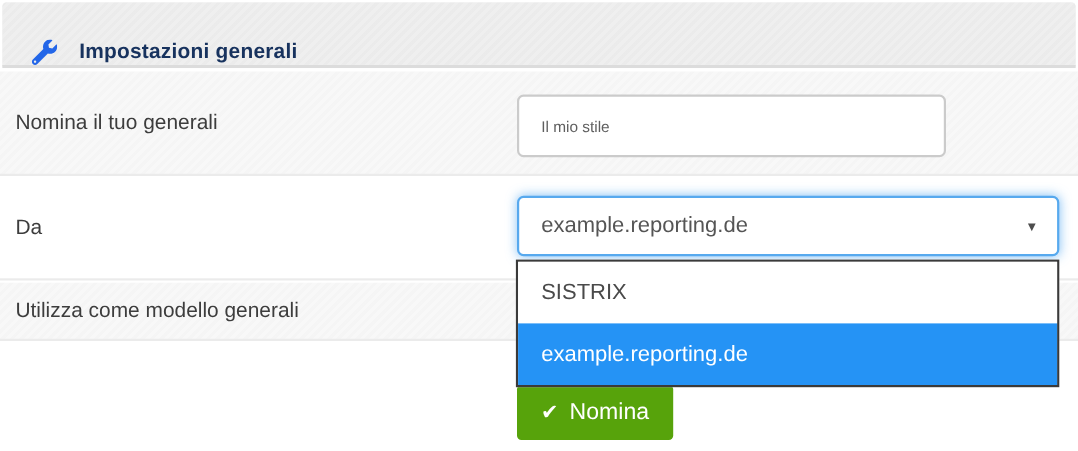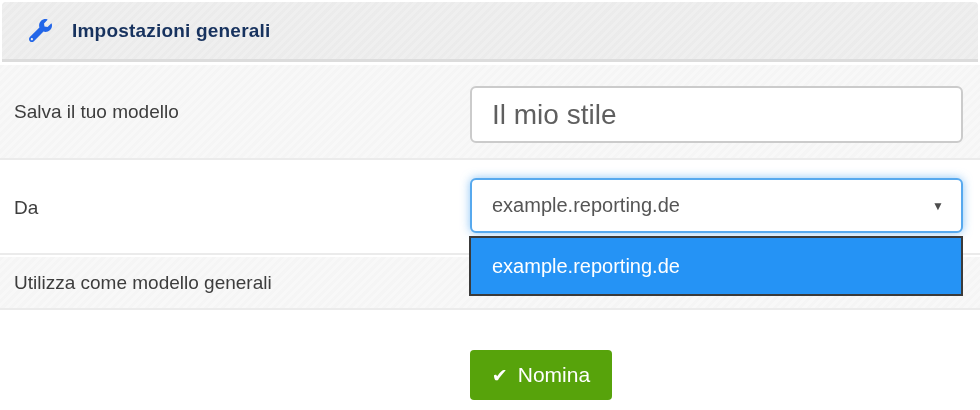--- a/index.html
+++ b/index.html
@@ -12,21 +12,21 @@
   }
 
   
   .card-header {
     position: absolute; left: 2px; right: 2px; top: 2px; height: 60px;
     background:
       repeating-linear-gradient(135deg, rgba(0,0,0,0.015) 0 3px, rgba(0,0,0,0) 3px 6px),
       #efefef;
     border-bottom: 3px solid #dcdcdc;
     border-radius: 4px 4px 0 0;
-    display: flex; align-items: center;
+    display: flex; align-items: flex-end;
   }
   .wrench { margin-left: 27px; width: 23px; height: 23px; flex: 0 0 auto; }
   .card-title {
     margin-left: 20px;
     font-size: 19px; font-weight: bold; color: #17325e;
     letter-spacing: 0.2px;
   }
 
   
   .row { position: absolute; left: 0; right: 0; display: flex; align-items: center; }
@@ -40,26 +40,26 @@
   .row-3 { top: 257px; height: 53px; border-bottom: 2px solid #ebebeb; }
   .row-4 { top: 312px; height: 98px; background: #fff; }
   .row-label {
     margin-left: 14px;
     font-size: 19px; color: #3d3d3d;
   }
 
   
   .name-input {
     position: absolute; left: 470px; top: 86px;
-    width: 493px; height: 57px;
+    width: 390px; height: 57px;
     border: 2px solid #cbcbcb; border-radius: 6px;
     background: #fff;
     padding: 0 0 0 20px;
     font-family: "Liberation Sans", sans-serif;
-    font-size: 28px; color: #5f5f5f;
+    font-size: 14px; color: #5f5f5f;
     outline: none;
   }
 
   
   .from-select {
     position: absolute; left: 470px; top: 178px;
     width: 493px; height: 55px;
     background: #fff;
     border: 2px solid #57a9ee; border-radius: 6px;
     box-shadow: 0 0 10px rgba(77, 164, 240, 0.65);
@@ -118,21 +118,21 @@
 <body>
 
 <div class="card-header">
   <svg class="wrench" viewBox="0 0 512 512" aria-hidden="true">
     <path fill="#2366e8" d="M507.73 109.1c-2.24-9.03-13.54-12.09-20.12-5.51l-74.36 74.36-67.88-11.31-11.31-67.88 74.36-74.36c6.62-6.62 3.43-17.9-5.66-20.16-47.38-11.74-99.55.91-136.58 37.93-39.64 39.64-50.55 97.1-34.05 147.2L18.74 402.76c-24.99 24.99-24.99 65.51 0 90.5 24.99 24.99 65.51 24.99 90.5 0l213.21-213.21c50.12 16.71 107.47 5.68 147.37-34.22 37.07-37.07 49.7-89.32 37.91-136.73zM64 472c-13.25 0-24-10.75-24-24 0-13.26 10.75-24 24-24s24 10.74 24 24c0 13.25-10.75 24-24 24z"></path>
   </svg>
   <div class="card-title">Impostazioni generali</div>
 </div>
 
 <div class="row row-1 row-striped">
-  <div class="row-label">Salva il tuo modello</div>
+  <div class="row-label">Nomina il tuo generali</div>
 </div>
 <input class="name-input" type="text" value="Il mio stile" style="">
 
 <div class="row row-2">
   <div class="row-label">Da</div>
 </div>
 <div class="from-select">
   <span class="select-value">example.reporting.de</span>
   <span class="select-arrow">▼</span>
 </div>
@@ -141,14 +141,15 @@
   <div class="row-label">Utilizza come modello generali</div>
 </div>
 
 <div class="row row-4"></div>
 <button class="save-btn">
   <span class="check-icon">✔</span>
   <span class="save-label">Nomina</span>
 </button>
 
 <div class="listbox">
+  <div class="option">SISTRIX</div>
   <div class="option highlighted">example.reporting.de</div>
 </div>
 
 </body></html>

